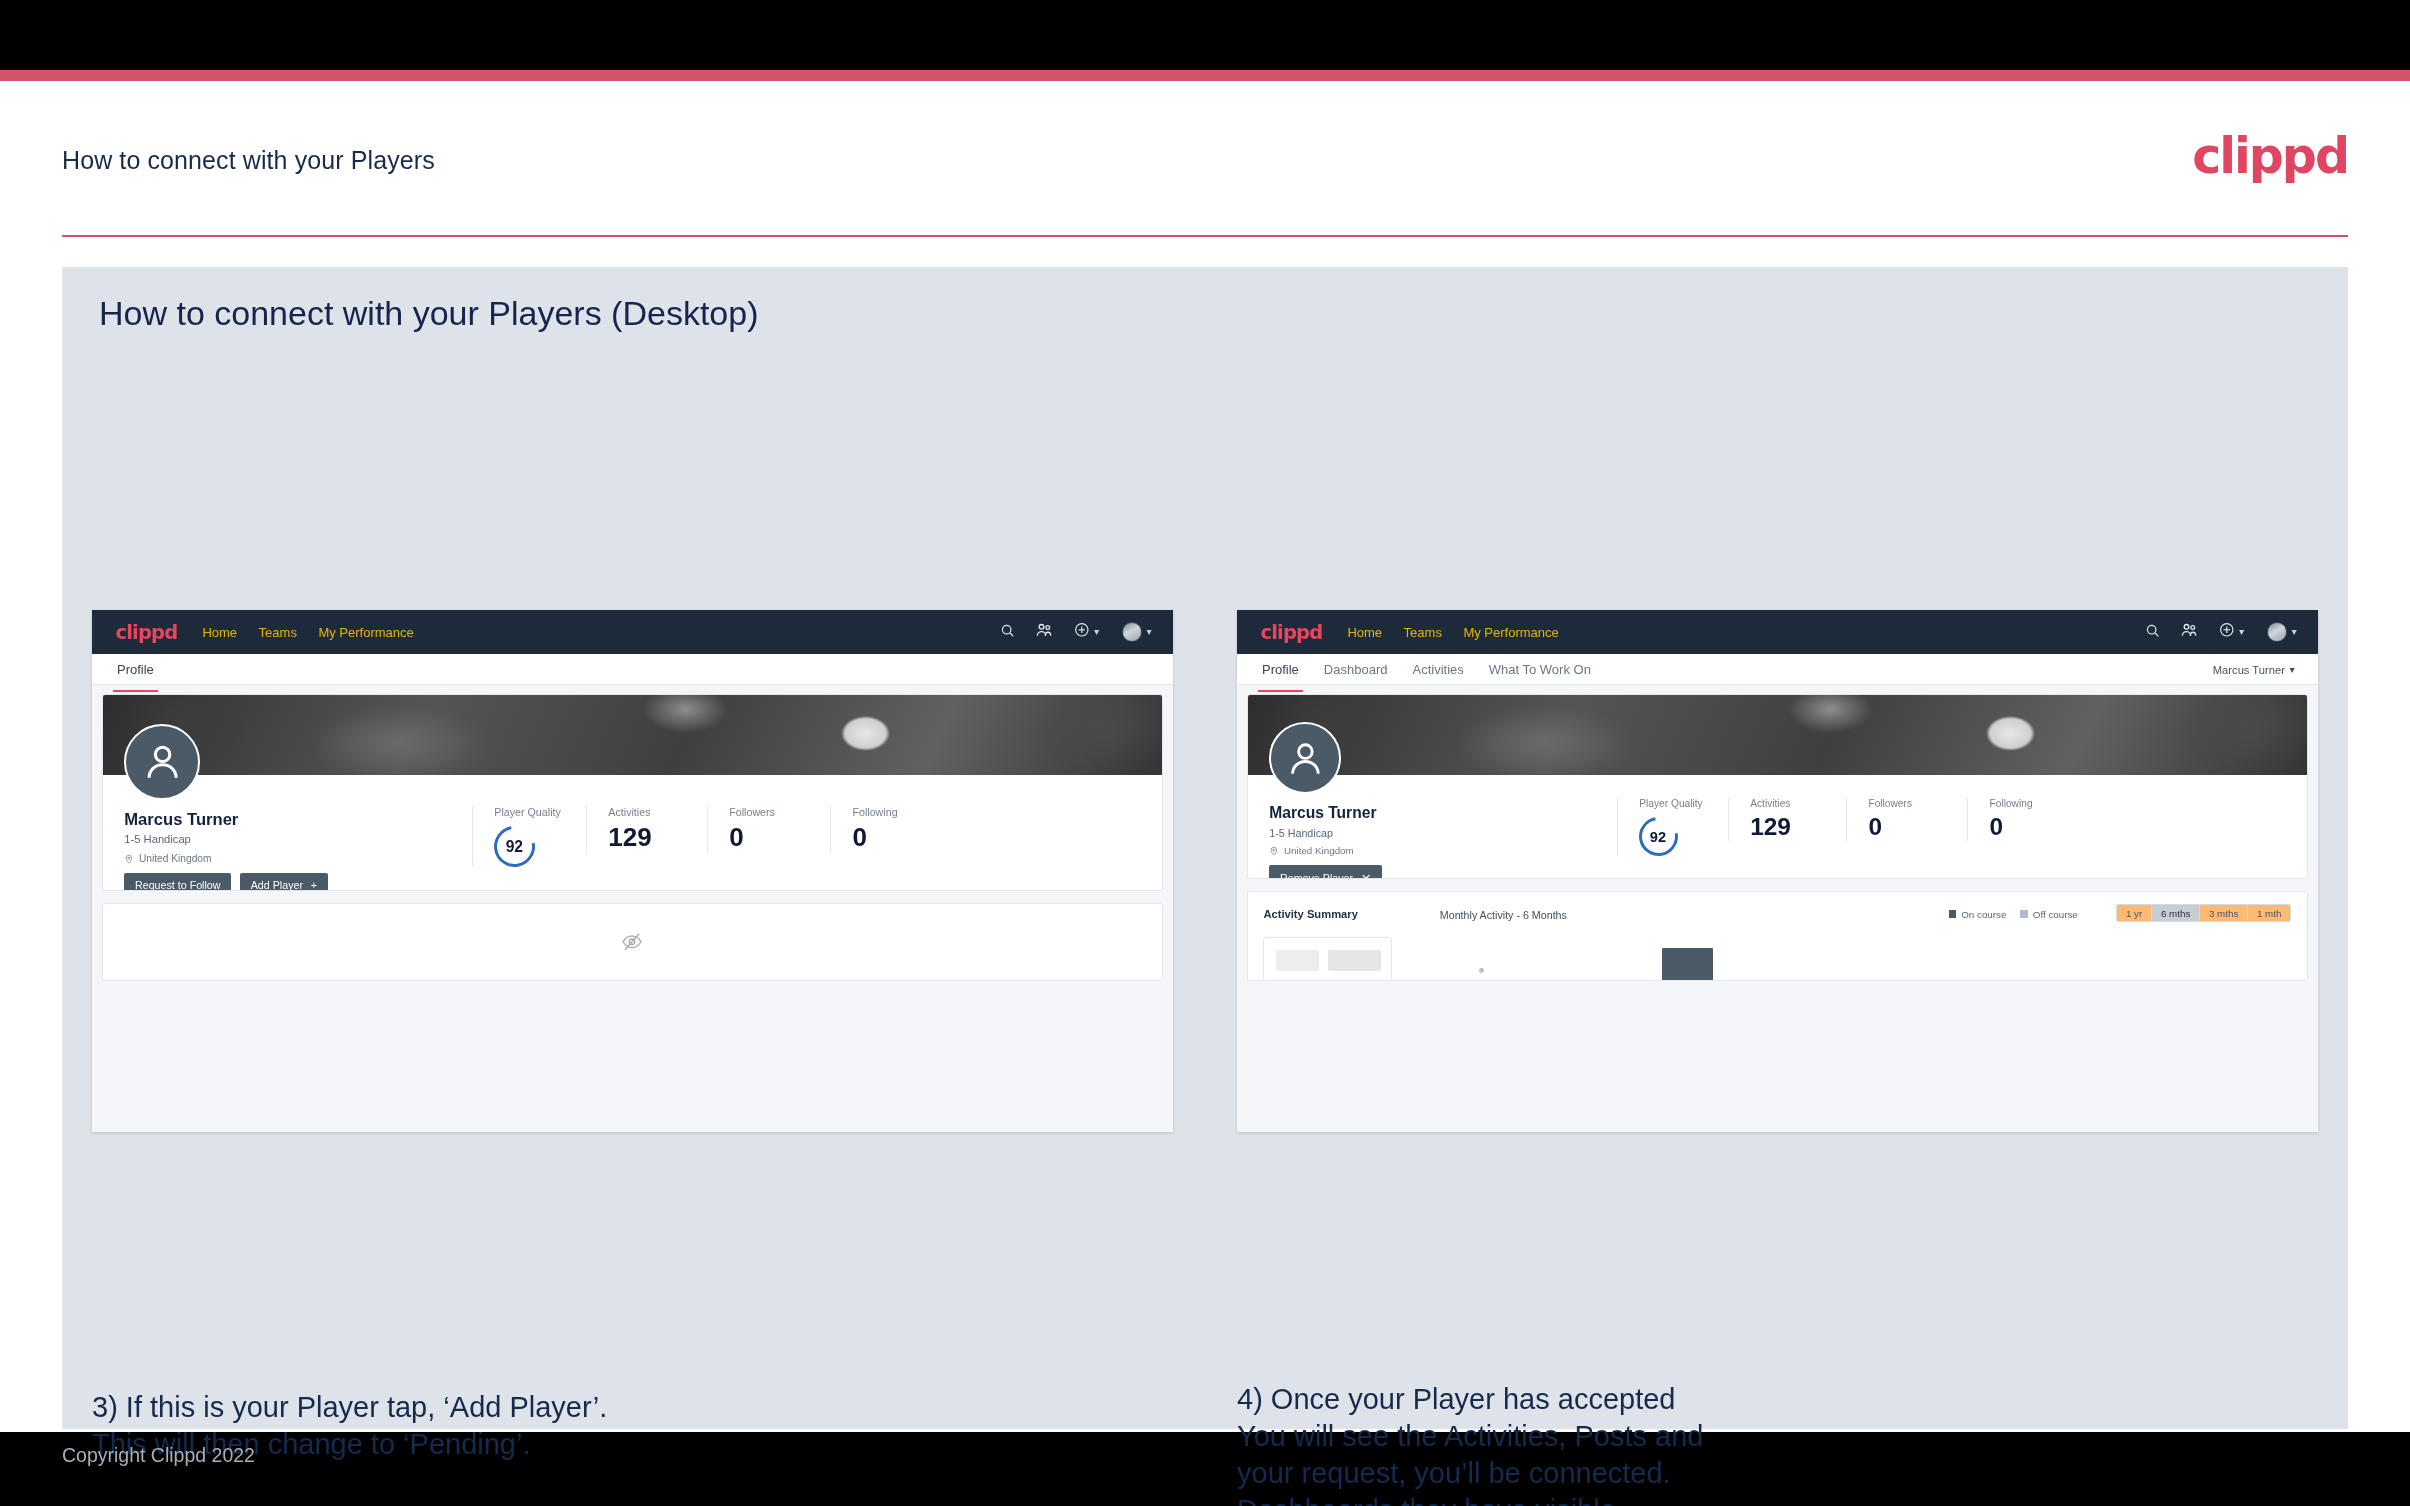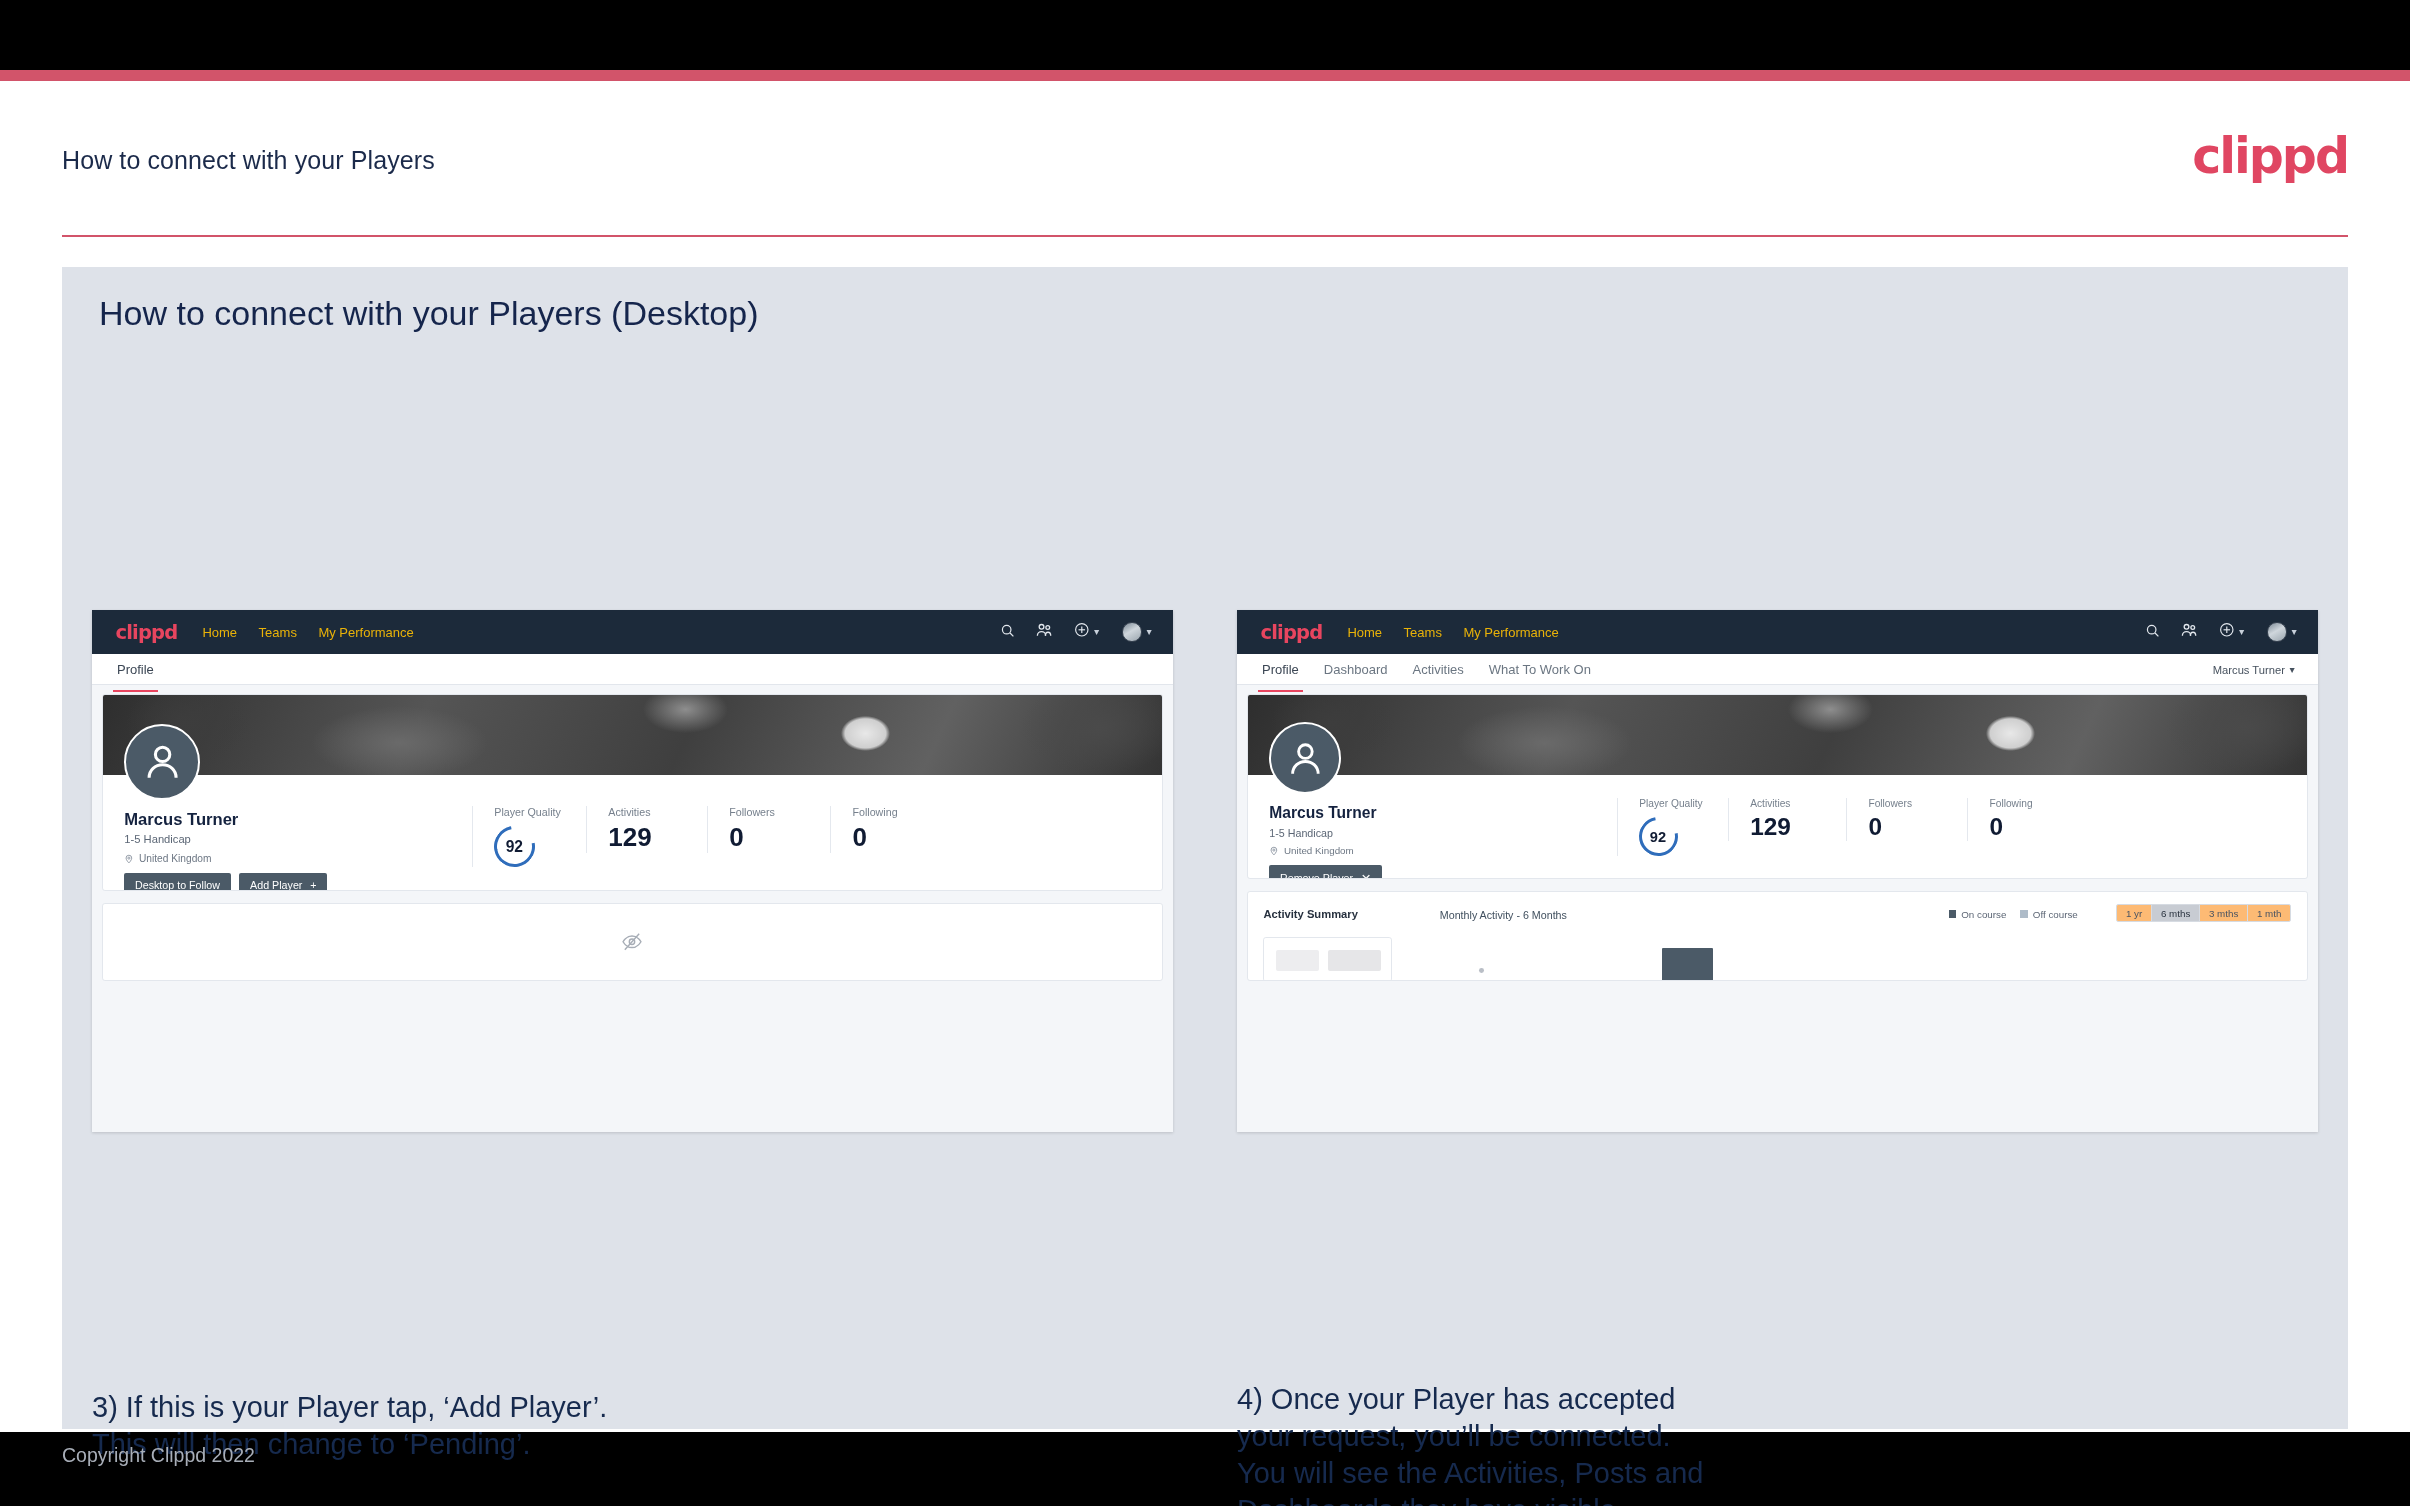--- a/index.html
+++ b/index.html
@@ -283,21 +283,21 @@
           <div class="ploc" style="left:21.5px; top:158px; font-size:10.2px;">
             <svg width="9.8" height="9.8" viewBox="0 0 24 24" fill="none" stroke="#818b98" stroke-width="2">
               <path d="M12 22s7-7.2 7-12a7 7 0 1 0-14 0c0 4.8 7 12 7 12z"></path>
                 <circle cx="12" cy="10" r="2.6"></circle>
             </svg>
             <span>United Kingdom</span>
           </div>
 
           <div class="btn-row" style="left:21.5px; top:178px;">
             <button class="abtn" style="font-size:10.7px; padding:5.9px 10.7px;">
-              <span>Desktop to Follow</span>
+              <span>Request to Follow</span>
             </button>
             <button class="abtn" style="font-size:10.7px; padding:5.9px 10.7px;">
               <span>Add Player</span>
               <span>+</span>
             </button>
           </div>
 
           <div class="stats" style="left:369px; top:111px; align-items:flex-start;">
             <div class="stat">
               <div class="stat-lbl" style="font-size:10.7px;">Player Quality</div>
@@ -475,22 +475,22 @@
         <div class="fade-bottom"></div>
       </div>
 
       <div class="caption cap-left">
         <div>3) If this is your Player tap, ‘Add Player’.</div>
         <div>This will then change to ‘Pending’.</div>
       </div>
 
       <div class="caption cap-right">
         <div>4) Once your Player has accepted</div>
+        <div>You will see the Activities, Posts and</div>
         <div>your request, you’ll be connected.</div>
-        <div>You will see the Activities, Posts and</div>
         <div>Dashboards they have visible.</div>
       </div>
 
     </div>
 
     <div class="copyright">Copyright Clippd 2022</div>
 
   </div>
 </div>
 

